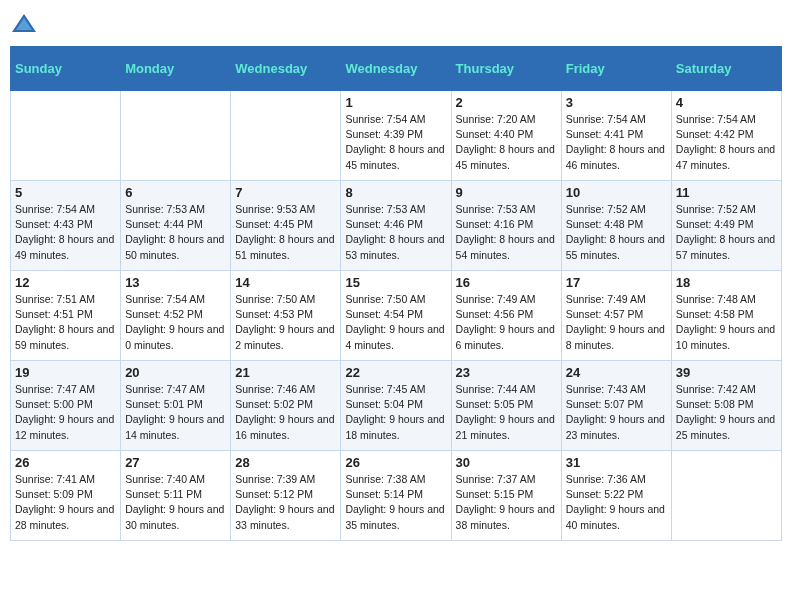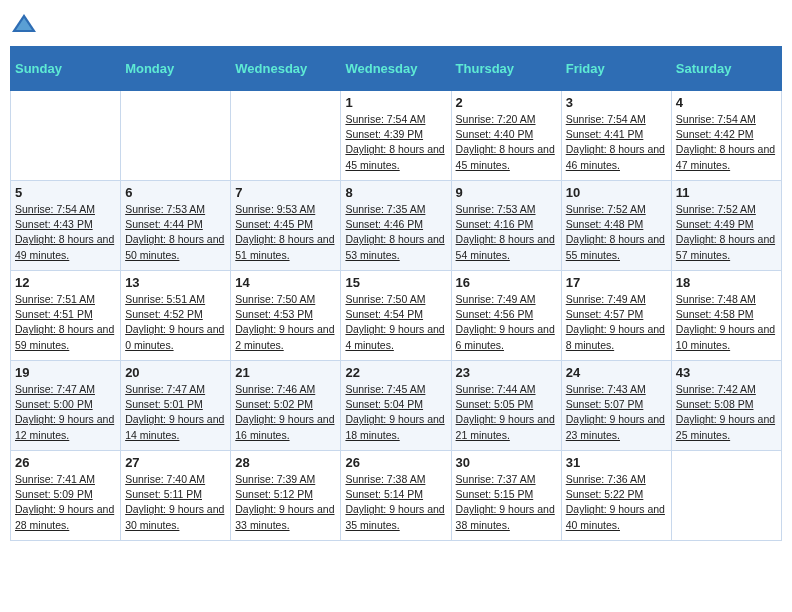--- a/index.html
+++ b/index.html
@@ -81,21 +81,20 @@
     .day-num {
       font-size: 13px;
       font-weight: bold;
       color: #222;
       margin-bottom: 2px;
     }
     .day-info {
       font-size: 10.5px;
       line-height: 1.45;
       color: #222;
-      text-decoration: underline;
     }
   </style>
 </head>
 <body>
 
 <div class="header">
   <div class="logo">
     <svg class="logo-icon" viewBox="0 0 28 28" xmlns="http://www.w3.org/2000/svg">
       <polygon points="14,4 26,22 2,22" fill="#2e6db4"></polygon>
       <polygon points="14,8 22,20 6,20" fill="#5a9fd4"></polygon>
@@ -167,21 +166,21 @@
 Daylight: 8 hours and 50 minutes.</div>
         </td>
         <td>
           <div class="day-num">7</div>
           <div class="day-info">Sunrise: 9:53 AM
 Sunset: 4:45 PM
 Daylight: 8 hours and 51 minutes.</div>
         </td>
         <td>
           <div class="day-num">8</div>
-          <div class="day-info">Sunrise: 7:35 AM
+          <div class="day-info">Sunrise: 7:53 AM
 Sunset: 4:46 PM
 Daylight: 8 hours and 53 minutes.</div>
         </td>
         <td>
           <div class="day-num">9</div>
           <div class="day-info">Sunrise: 7:53 AM
 Sunset: 4:16 PM
 Daylight: 8 hours and 54 minutes.</div>
         </td>
         <td>
@@ -199,21 +198,21 @@
       </tr>
       <tr>
         <td>
           <div class="day-num">12</div>
           <div class="day-info">Sunrise: 7:51 AM
 Sunset: 4:51 PM
 Daylight: 8 hours and 59 minutes.</div>
         </td>
         <td>
           <div class="day-num">13</div>
-          <div class="day-info">Sunrise: 5:51 AM
+          <div class="day-info">Sunrise: 7:54 AM
 Sunset: 4:52 PM
 Daylight: 9 hours and 0 minutes.</div>
         </td>
         <td>
           <div class="day-num">14</div>
           <div class="day-info">Sunrise: 7:50 AM
 Sunset: 4:53 PM
 Daylight: 9 hours and 2 minutes.</div>
         </td>
         <td>
@@ -272,21 +271,21 @@
 Sunset: 5:05 PM
 Daylight: 9 hours and 21 minutes.</div>
         </td>
         <td>
           <div class="day-num">24</div>
           <div class="day-info">Sunrise: 7:43 AM
 Sunset: 5:07 PM
 Daylight: 9 hours and 23 minutes.</div>
         </td>
         <td>
-          <div class="day-num">43</div>
+          <div class="day-num">39</div>
           <div class="day-info">Sunrise: 7:42 AM
 Sunset: 5:08 PM
 Daylight: 9 hours and 25 minutes.</div>
         </td>
       </tr>
       <tr>
         <td>
           <div class="day-num">26</div>
           <div class="day-info">Sunrise: 7:41 AM
 Sunset: 5:09 PM

